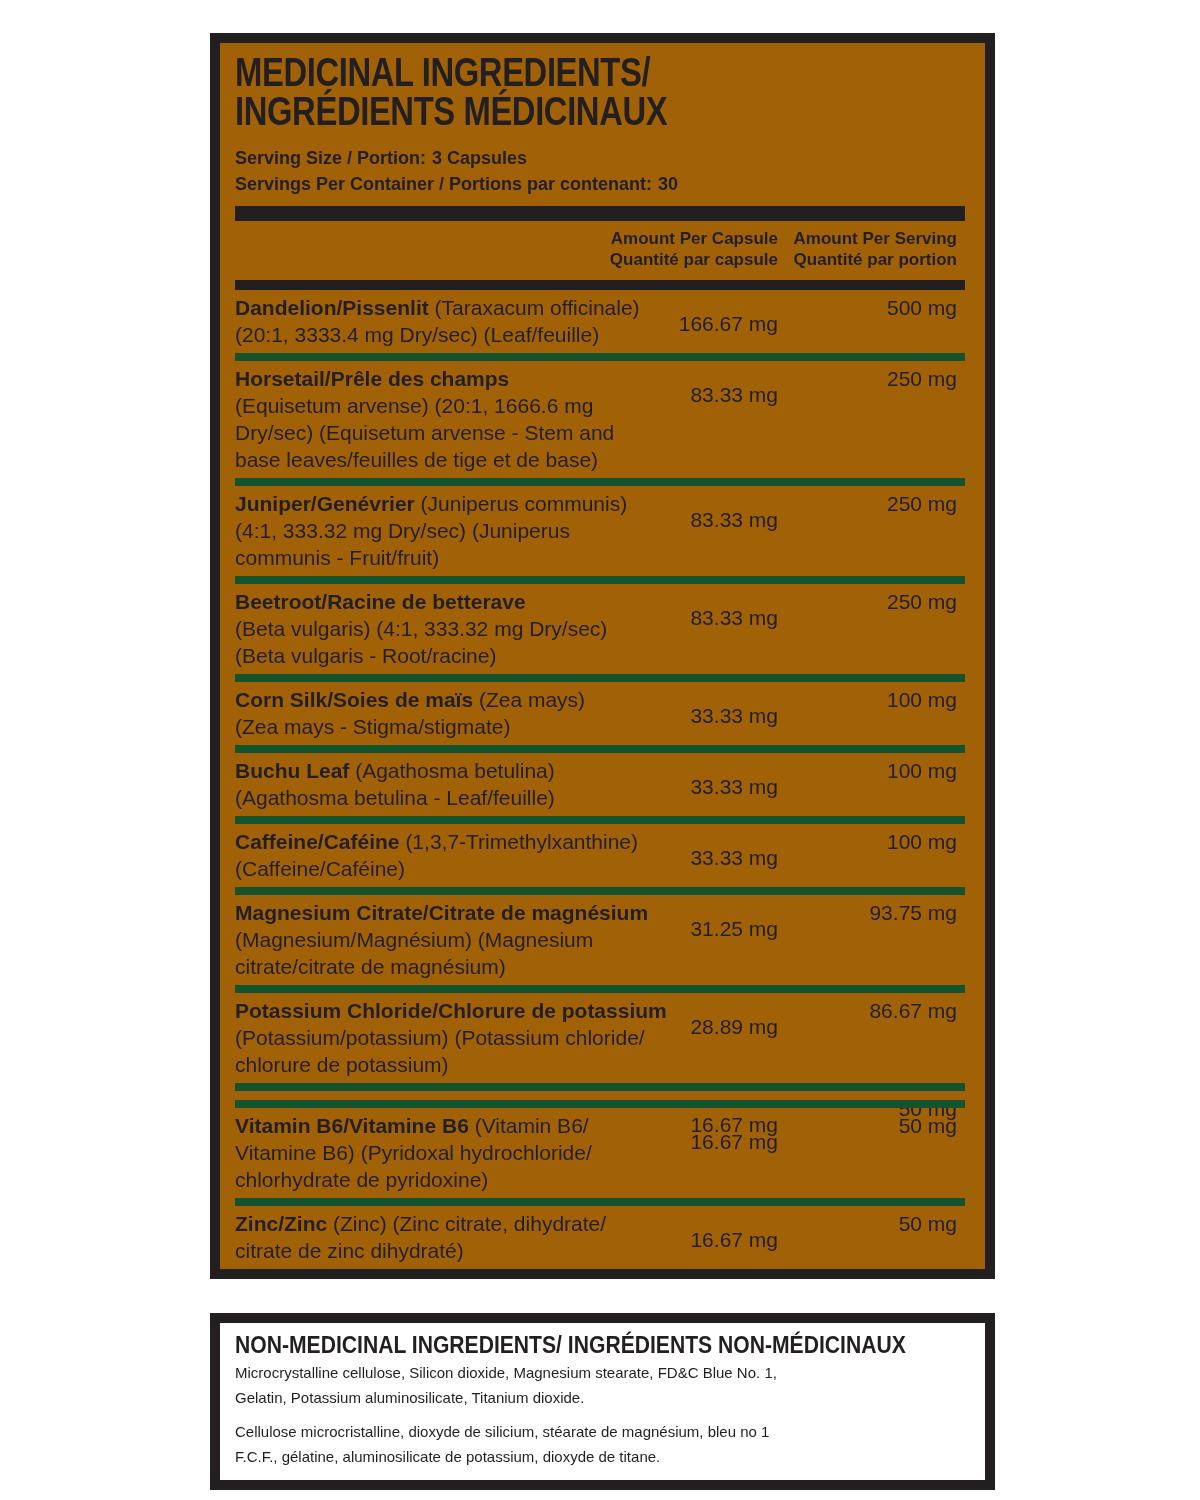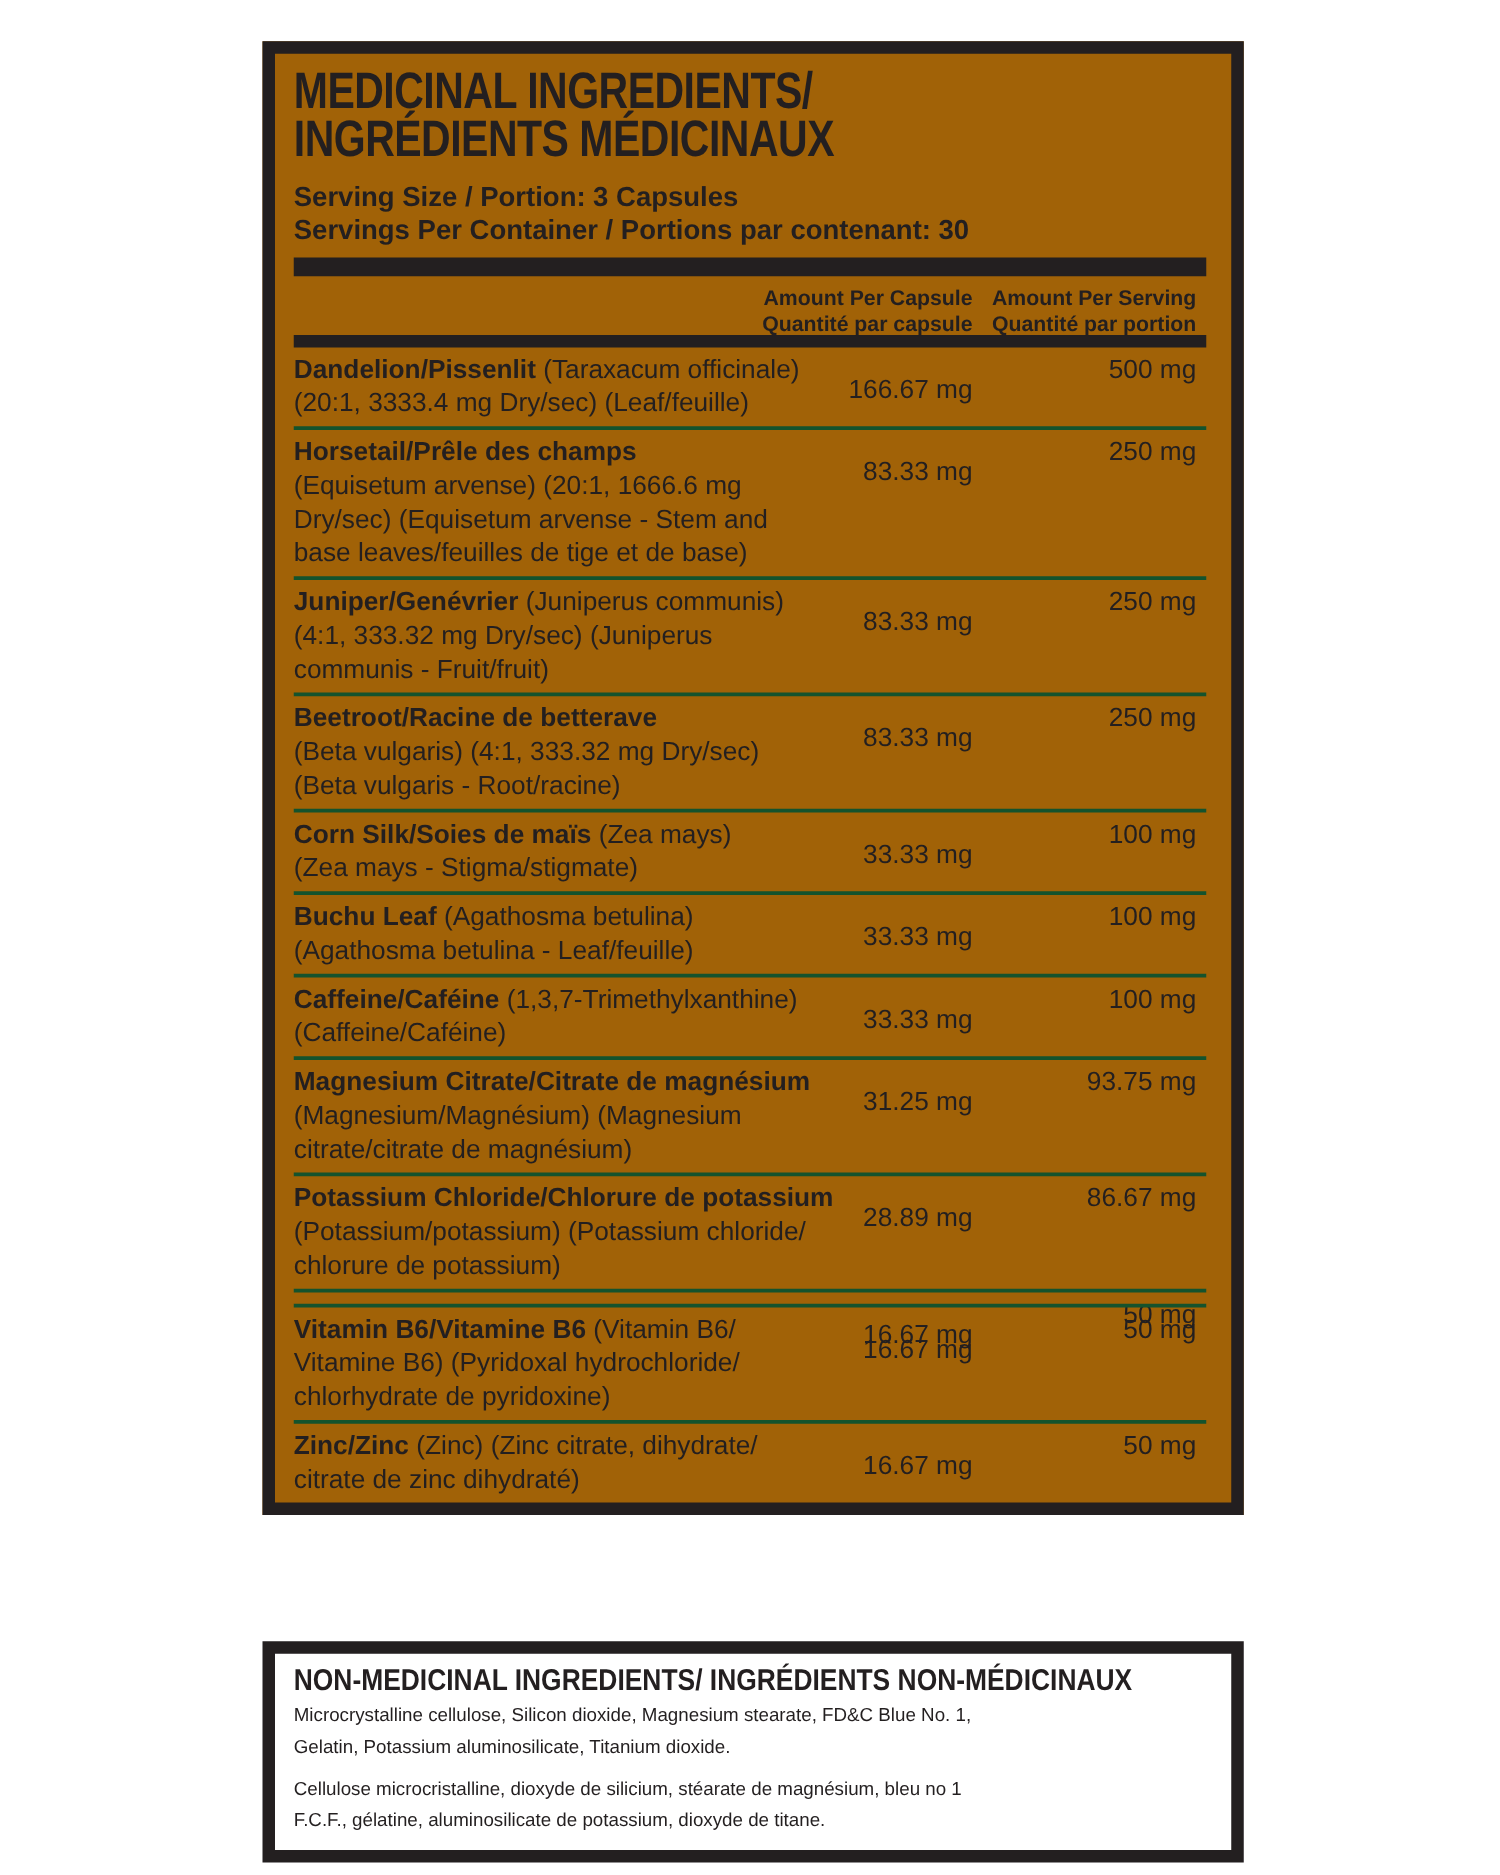--- a/index.html
+++ b/index.html
@@ -29,53 +29,53 @@
     font-size: 41px;
     line-height: 39px;
     font-weight: 800;
     letter-spacing: -0.5px;
     white-space: pre-line;
     transform: scaleX(0.80);
     transform-origin: left top;
   }
   .serving-block {
     margin-top: 14px;
-    font-size: 22px;
+    font-size: 18px;
     line-height: 26px;
   }
   .serving-line { font-weight: 600; }
   .serving-line .val { font-weight: 800; margin-left: 6px; }
   .bar {
     margin-top: 9px;
     height: 15px;
     background: #231f20;
   }
   .colheads {
     position: relative;
-    height: 47px;
+    height: 59px;
     font-weight: 700;
     font-size: 17px;
     line-height: 21px;
   }
   .colheads .colhead {
     position: absolute;
     top: 7px;
     text-align: right;
     white-space: pre-line;
   }
   .colheads .col-capsule { right: 187px; }
   .colheads .col-serving { right: 8px; }
   .thick-rule { height: 10px; background: #231f20; }
   .row {
     position: relative;
     padding: 4px 0 5px;
     font-size: 21px;
     line-height: 27px;
   }
-  .row + .row { border-top: 3px solid #14532d; }
+  .row + .row { border-top: 8px solid #14532d; }
   .desc { white-space: pre-line; }
   .desc b { font-weight: 700; }
   .amt {
     position: absolute;
     top: 4px;
     white-space: nowrap;
   }
   .amt-capsule { right: 187px; margin-top: 16px; }
   .amt-serving { right: 8px; }
   .nonmed {

